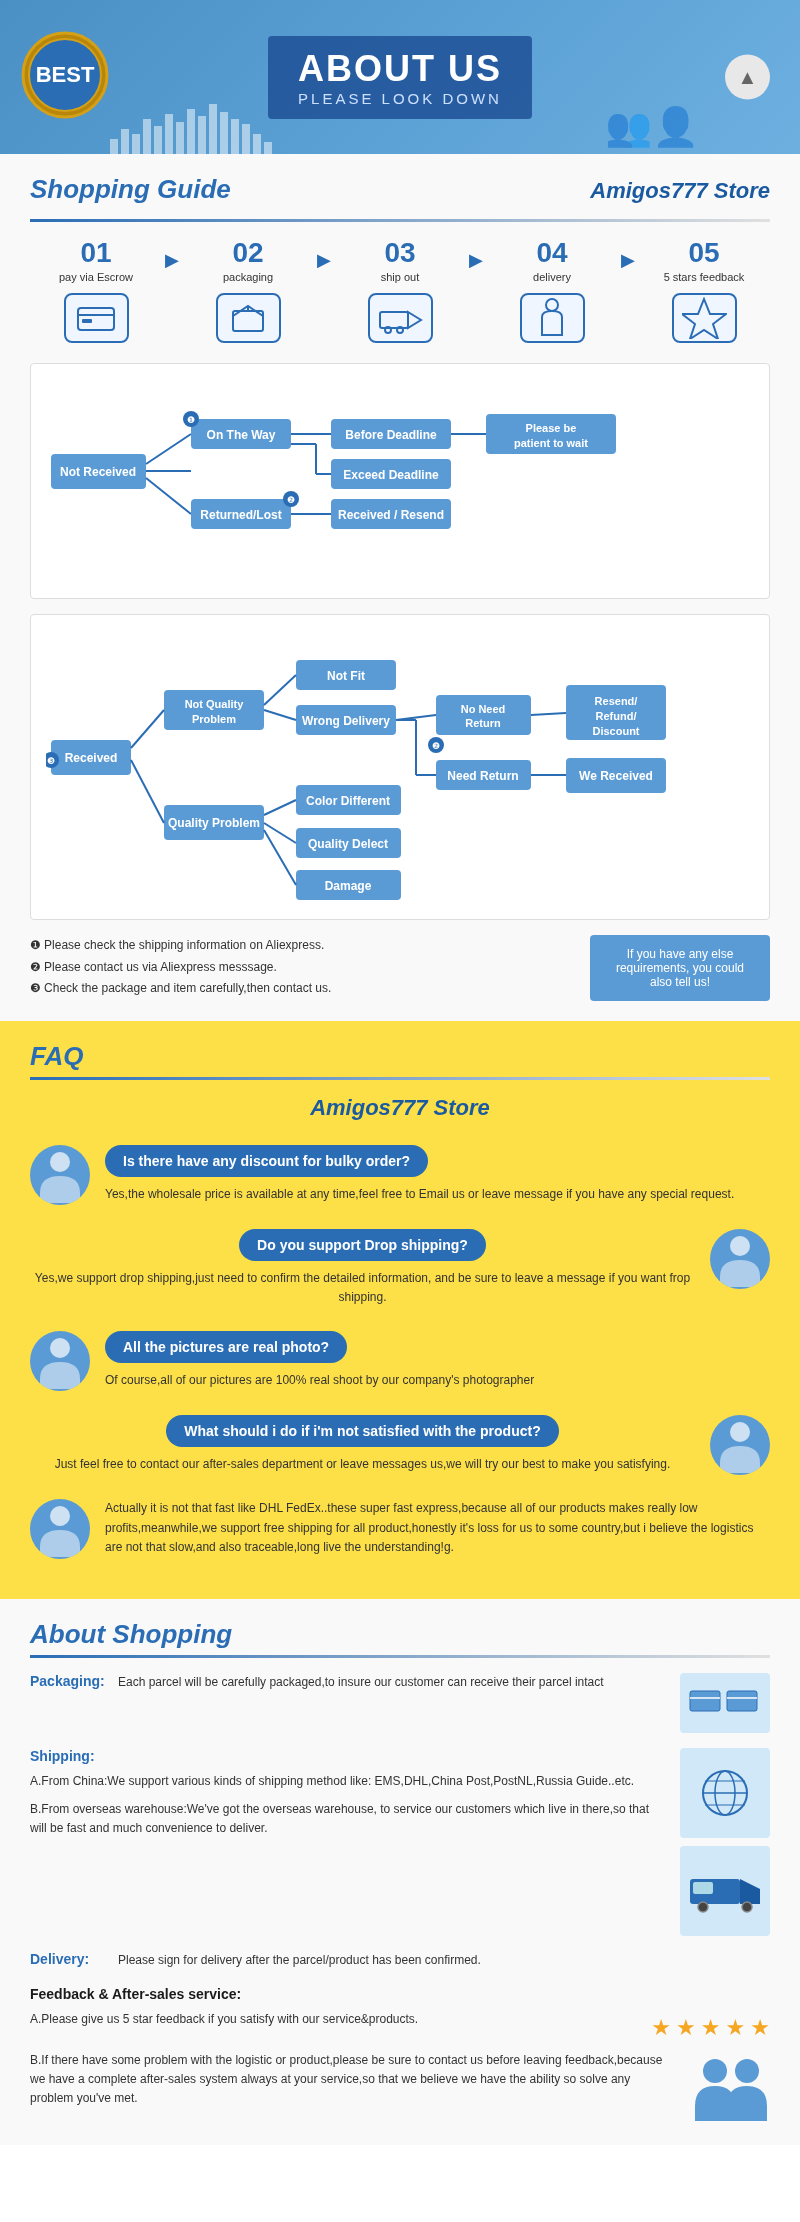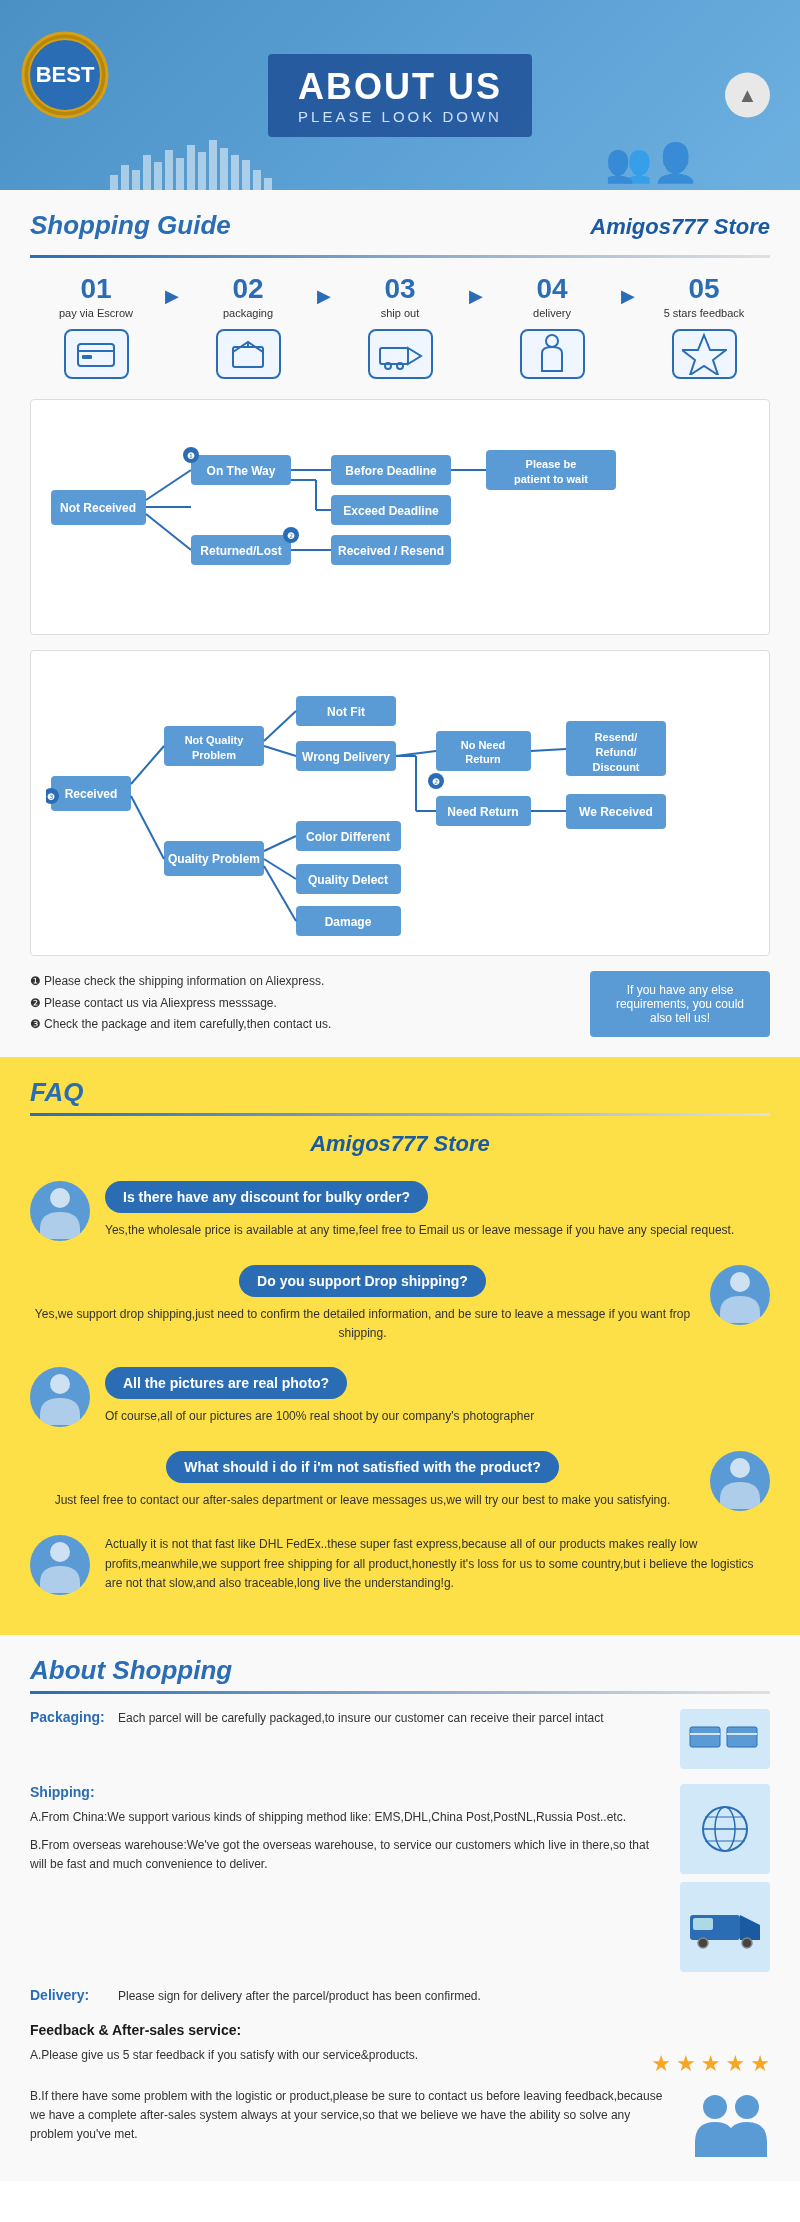--- a/index.html
+++ b/index.html
@@ -1,21 +1,21 @@
 <!DOCTYPE html>
 <html><head>
   <meta charset="utf-8">
   <style>
     * { margin: 0; padding: 0; box-sizing: border-box; }
     body { width: 800px; font-family: Arial, sans-serif; background: #fff; }
 
     
     .header {
       background: linear-gradient(135deg, #4a90c4 0%, #5ba0d4 50%, #6db0e0 100%);
-      height: 190px;
+      height: 154px;
       position: relative;
       overflow: hidden;
       display: flex;
       align-items: center;
       justify-content: center;
     }
     .header-logo {
       width: 90px;
       height: 90px;
       position: absolute;
@@ -605,21 +605,21 @@
           <line x1="42" y1="22" x2="72" y2="22" stroke="white" stroke-width="1.5"></line>
         </svg>
     </div>
   </div>
 
   <div class="about-row">
     <div style="flex:1;">
       <div style="display:flex; gap:8px; align-items:baseline; margin-bottom:8px;">
         <span class="about-label">Shipping:</span>
       </div>
-      <div class="about-text" style="margin-bottom:8px;">A.From China:We support various kinds of shipping method like: EMS,DHL,China Post,PostNL,Russia Post..etc.</div>
+      <div class="about-text" style="margin-bottom:8px;">A.From China:We support various kinds of shipping method like: EMS,DHL,China Post,PostNL,Russia Guide..etc.</div>
       <div class="about-text">B.From overseas warehouse:We've got the overseas warehouse, to service our customers which live in there,so that will be fast and much convenience to deliver.</div>
     </div>
     <div style="display:flex; flex-direction:column; gap:8px;">
       <div class="about-img">
         <svg width="80" height="55" viewBox="0 0 80 55">
             <ellipse cx="40" cy="27" rx="22" ry="22" fill="none" stroke="#2a6db5" stroke-width="2"></ellipse>
             <ellipse cx="40" cy="27" rx="10" ry="22" fill="none" stroke="#2a6db5" stroke-width="1.5"></ellipse>
             <line x1="18" y1="27" x2="62" y2="27" stroke="#2a6db5" stroke-width="1.5"></line>
             <line x1="20" y1="15" x2="60" y2="15" stroke="#2a6db5" stroke-width="1"></line>
             <line x1="20" y1="39" x2="60" y2="39" stroke="#2a6db5" stroke-width="1"></line>

